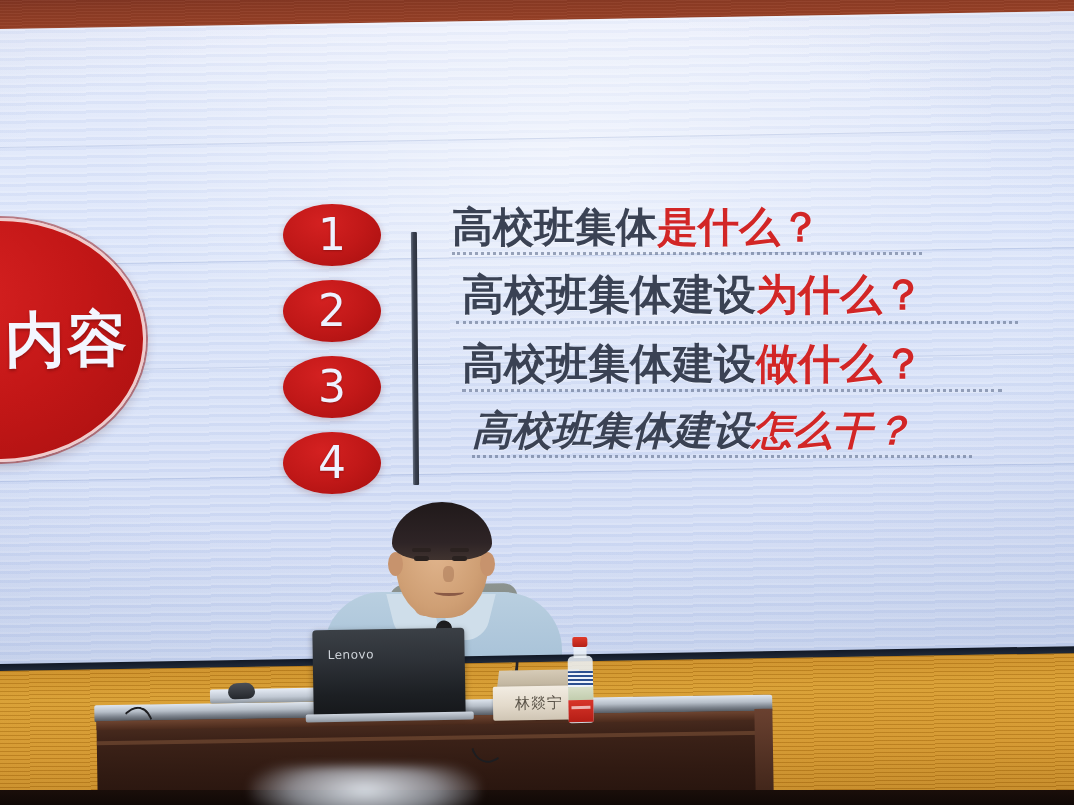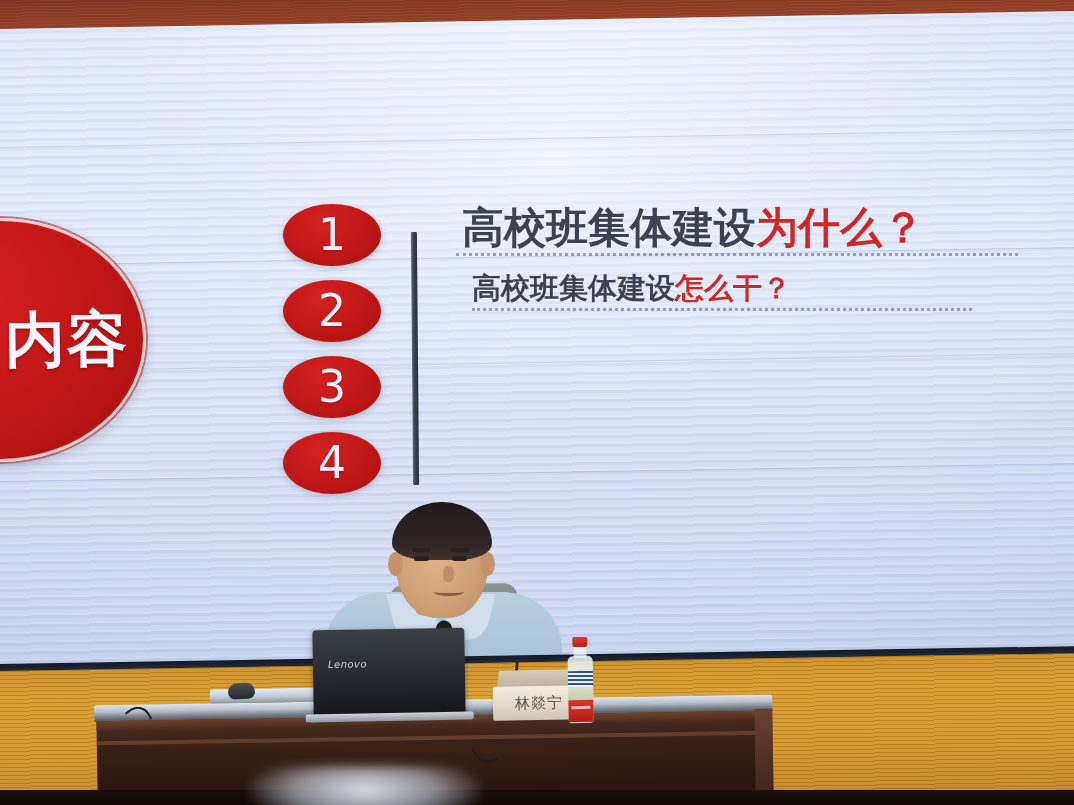--- a/index.html
+++ b/index.html
@@ -113,21 +113,21 @@
     text-shadow:0 1px 1px rgba(255,255,255,.5);
   }
   .line-text .accent{ color:#d22626; }
   .line-underline{
     margin-top:3px; height:3px;
     border-bottom:3px dotted rgba(95,110,140,.6);
   }
   .line.l1 .line-text{ font-size:41px; }
   .line.l2 .line-text{ font-size:42px;margin-left:6px; }
   .line.l3 .line-text{ font-size:42px; }
-  .line.l4 .line-text{ font-size:29px; }
+  .line.l4 .line-text{ font-size:40px;font-style:italic; }
   .line.l1{ margin-left:0px; }
   .line.l2{ margin-left:4px; }
   .line.l3{ margin-left:10px; }
   .line.l4{ margin-left:20px; }
   .line.l1 .line-underline{ width:470px; }
   .line.l2 .line-underline{ width:562px; }
   .line.l3 .line-underline{ width:540px; }
   .line.l4 .line-underline{ width:500px; }
 
   
@@ -278,24 +278,23 @@
     position:absolute; left:313px; top:629px; width:152px; height:88px;
     transform:rotate(-1deg); z-index:11;
   }
   .laptop-lid{
     position:absolute; inset:0;
     background:linear-gradient(180deg,#3b4046 0%,#2e3238 35%,#1c1f23 75%,#15171a 100%);
     border-radius:4px 4px 2px 2px;
     box-shadow:0 2px 6px rgba(0,0,0,.35);
   }
   .laptop-brand{
-    position:absolute; left:15px; top:29px;
-    color:#cfd4da; font-size:10px; letter-spacing:.5px;
+    position:absolute; left:15px; top:18px;
+    color:#cfd4da; font-size:12px; letter-spacing:.5px;
     font-family:"DejaVu Sans","Liberation Sans",sans-serif;
-    font-style:italic;
   }
   .laptop-base{
     position:absolute; left:-8px; top:84px; width:168px; height:8px;
     background:linear-gradient(180deg,#cfd6e0 0%,#8d959f 100%);
     border-radius:2px;
   }
 
   
   .nameplate{
     position:absolute; left:493px; top:686px; width:92px; height:34px;
@@ -398,22 +397,30 @@
       <span>3</span>
     </div>
     <div class="num-bubble">
       <span>4</span>
     </div>
   </div>
 
   <div class="divider-rule"></div>
 
   <div class="lines">
+    <div class="line l1">
+      <div class="line-text"><span>高校班集体</span><span class="accent">是什么？</span></div>
+      <div class="line-underline"></div>
+    </div>
     <div class="line l2">
       <div class="line-text"><span>高校班集体建设</span><span class="accent">为什么？</span></div>
+      <div class="line-underline"></div>
+    </div>
+    <div class="line l3">
+      <div class="line-text"><span>高校班集体建设</span><span class="accent">做什么？</span></div>
       <div class="line-underline"></div>
     </div>
     <div class="line l4">
       <div class="line-text"><span>高校班集体建设</span><span class="accent">怎么干？</span></div>
       <div class="line-underline"></div>
     </div>
   </div>
 
   <div class="chair"></div>
   <div class="person">

